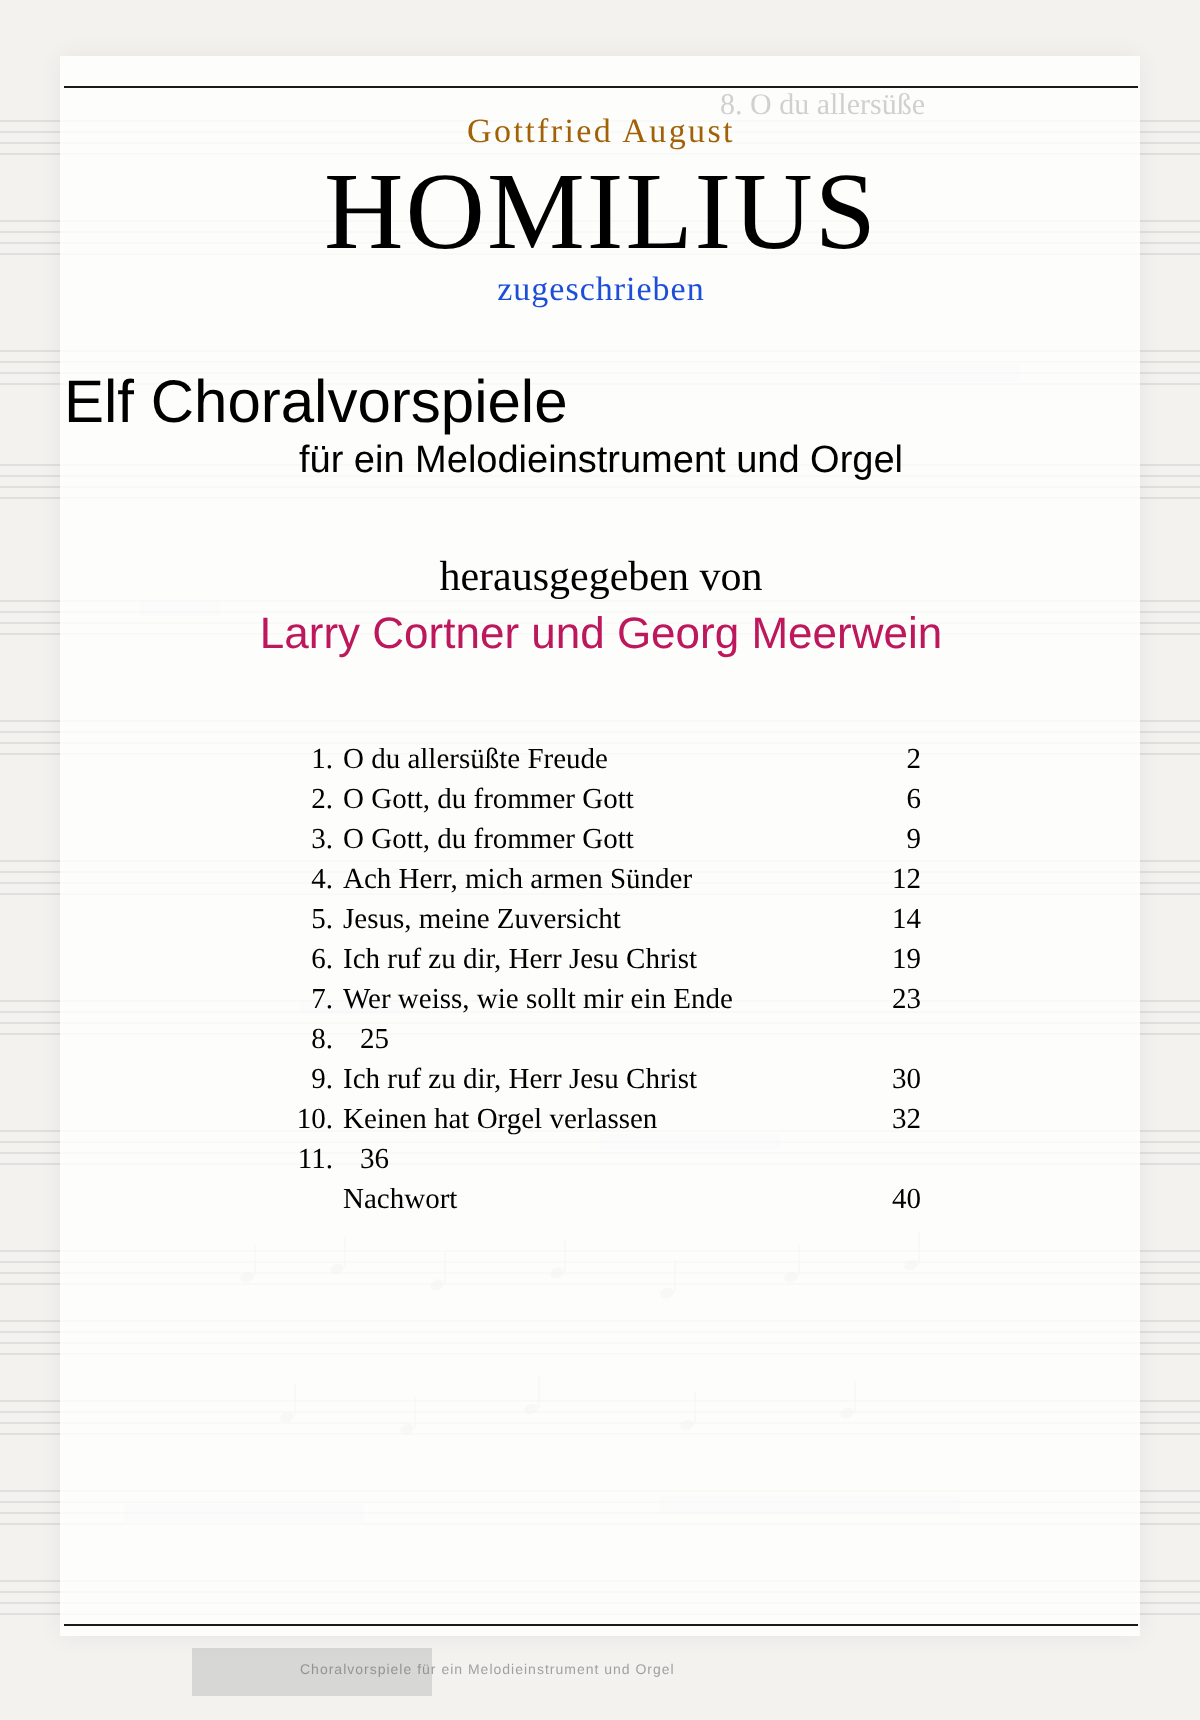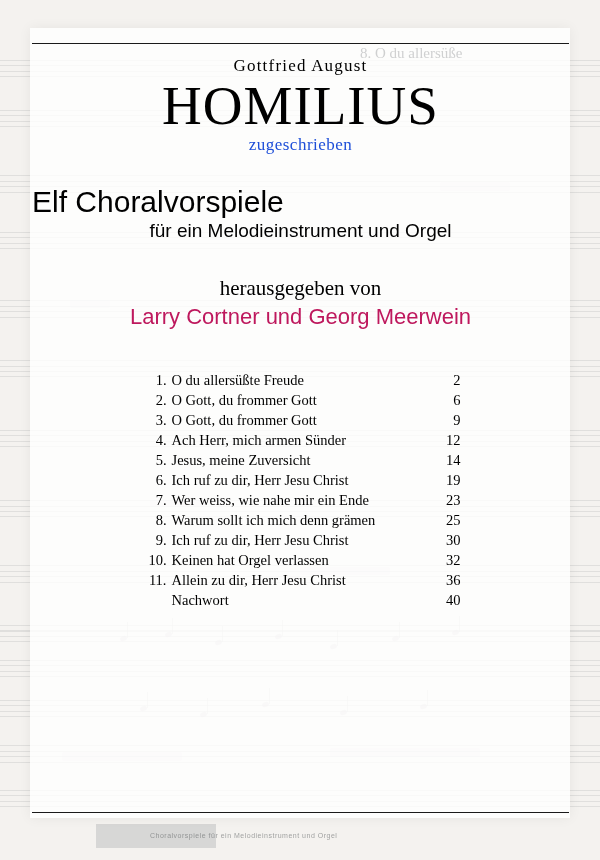--- a/index.html
+++ b/index.html
@@ -94,21 +94,21 @@
     position: absolute;
     left: 32px;
     top: 46px;
     width: 537px;
   }
 
   .composer-small {
     text-align: center;
     font-size: 17px;
     letter-spacing: 1.2px;
-    color: #000000;
+    color: #a16207;
     margin-top: 10px;
   }
   .composer-big {
     text-align: center;
     font-size: 55px;
     letter-spacing: 1px;
     line-height: 1.02;
     color: #000;
     margin-top: 2px;
     font-weight: normal;
@@ -312,41 +312,39 @@
         <span class="toc-title">Jesus, meine Zuversicht</span>
         <span class="toc-page">14</span>
       </div>
       <div class="toc-row">
         <span class="toc-num">6.</span>
         <span class="toc-title">Ich ruf zu dir, Herr Jesu Christ</span>
         <span class="toc-page">19</span>
       </div>
       <div class="toc-row">
         <span class="toc-num">7.</span>
-        <span class="toc-title">Wer weiss, wie nahe mir ein Ende</span>
+        <span class="toc-title">Wer weiss, wie sollt mir ein Ende</span>
         <span class="toc-page">23</span>
       </div>
       <div class="toc-row">
         <span class="toc-num">8.</span>
-        <span class="toc-title">Warum sollt ich mich denn grämen</span>
         <span class="toc-page">25</span>
       </div>
       <div class="toc-row">
         <span class="toc-num">9.</span>
         <span class="toc-title">Ich ruf zu dir, Herr Jesu Christ</span>
         <span class="toc-page">30</span>
       </div>
       <div class="toc-row">
         <span class="toc-num">10.</span>
         <span class="toc-title">Keinen hat Orgel verlassen</span>
         <span class="toc-page">32</span>
       </div>
       <div class="toc-row">
         <span class="toc-num">11.</span>
-        <span class="toc-title">Allein zu dir, Herr Jesu Christ</span>
         <span class="toc-page">36</span>
       </div>
       <div class="toc-row nachwort">
         <span class="toc-num"></span>
         <span class="toc-title">Nachwort</span>
         <span class="toc-page">40</span>
       </div>
     </div>
 
   </div>

